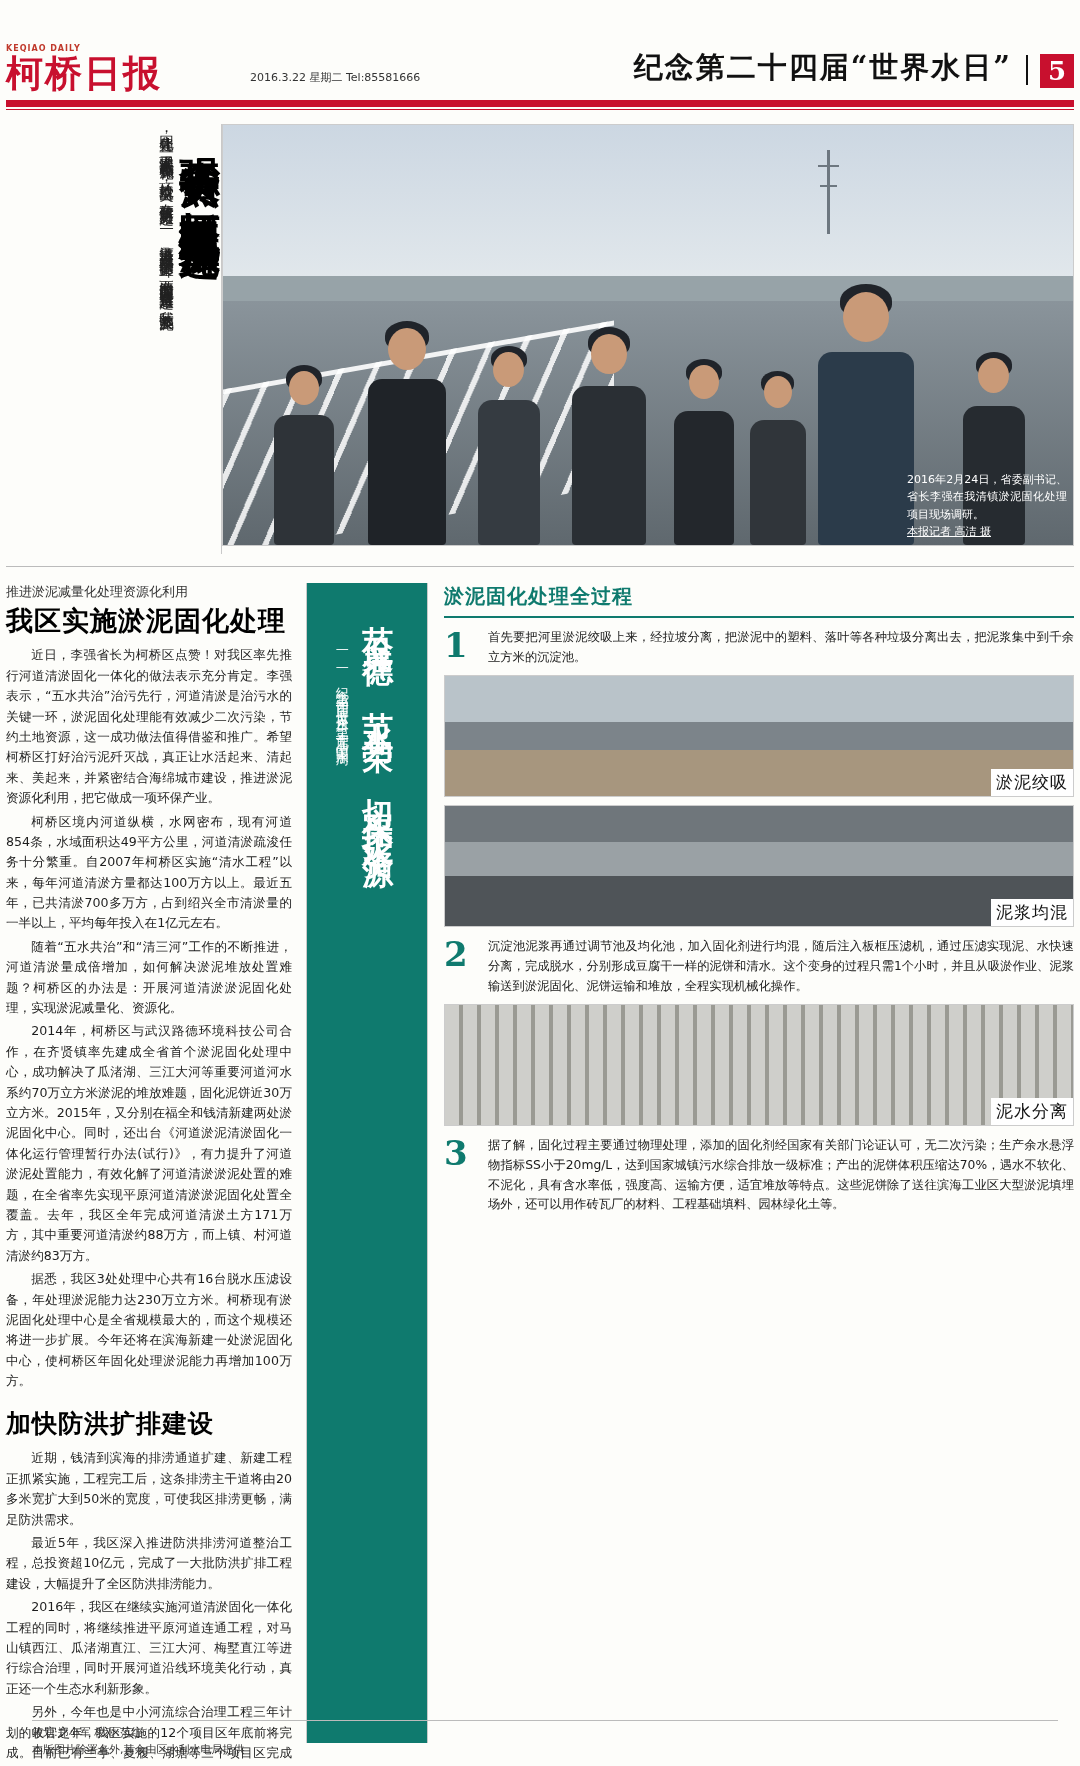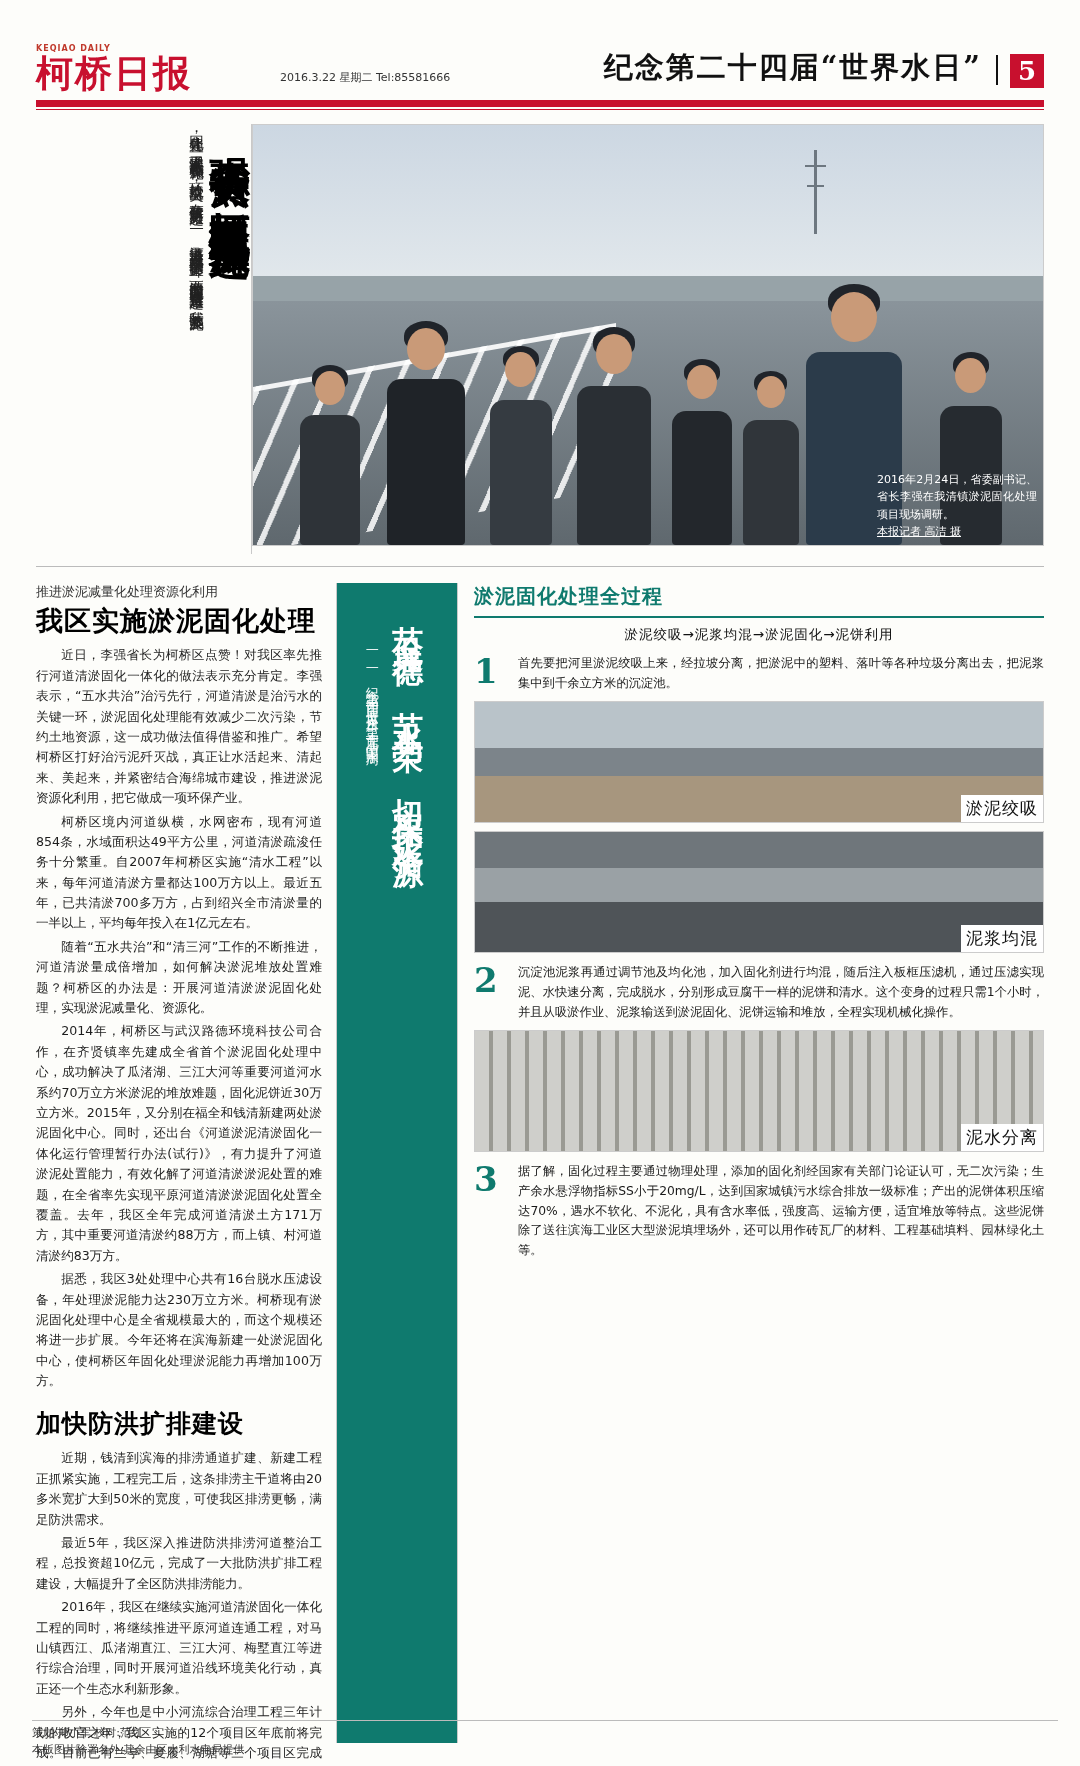--- a/index.html
+++ b/index.html
@@ -4,21 +4,21 @@
 <style>
   html,body{margin:0;padding:0;}
   body{
     width:1080px;height:1766px;
     background:#fdfdfa;
     font-family:"DejaVu Sans","Liberation Sans",sans-serif;
     color:#1a1a1a;
     overflow:hidden;
     position:relative;
   }
-  .page{position:relative;width:1080px;height:1766px;box-sizing:border-box;padding:0 36px;}
+  .page{position:relative;width:1080px;height:1766px;box-sizing:border-box;padding:0 6px;}
 
   
   .masthead{display:flex;align-items:flex-end;height:80px;padding-top:12px;position:relative;}
   .logo-block{width:230px;flex:0 0 230px;}
   .logo-en{font-size:8px;letter-spacing:1px;color:#c0392b;font-weight:bold;margin-bottom:2px;}
   .logo-cn{font-family:"DejaVu Serif","Liberation Serif",serif;font-size:37px;font-weight:bold;color:#c8102e;letter-spacing:2px;line-height:1;}
   .issue-line{font-size:11px;color:#333;margin-left:14px;padding-bottom:7px;white-space:nowrap;}
   .masthead-right{margin-left:auto;display:flex;align-items:flex-end;padding-bottom:4px;}
   .mh-title{font-family:"DejaVu Serif","Liberation Serif",serif;font-size:29px;font-weight:bold;letter-spacing:2px;color:#111;}
   .mh-sep{width:2px;height:30px;background:#111;margin:0 12px 3px 14px;}
@@ -214,21 +214,20 @@
           <div class="banner-sub">——纪念第二十四届『世界水日』第二十九届『中国水周』</div>
         </div>
       </div>
     </div>
 
     <div class="vdiv"></div>
 
     <div class="col-right">
       <div class="r-title">淤泥固化处理全过程</div>
       <div class="r-rule"></div>
-      <div class="r-flow">淤泥绞吸→泥浆均混→淤泥固化→泥饼利用</div>
 
       <div class="step">
         <div class="step-num">1</div>
         <div class="step-text">首先要把河里淤泥绞吸上来，经拉坡分离，把淤泥中的塑料、落叶等各种垃圾分离出去，把泥浆集中到千余立方米的沉淀池。</div>
       </div>
       <div class="r-photo ph-dredge">
         <div class="rp-cap">淤泥绞吸</div>
       </div>
       <div class="r-photo ph-mix">
         <div class="rp-cap">泥浆均混</div>

